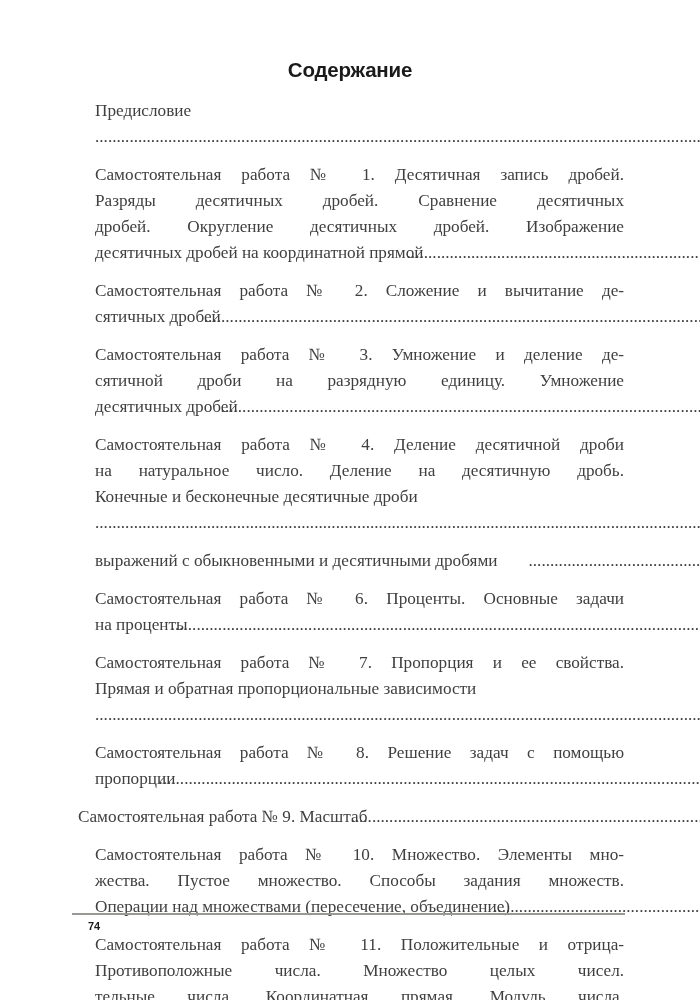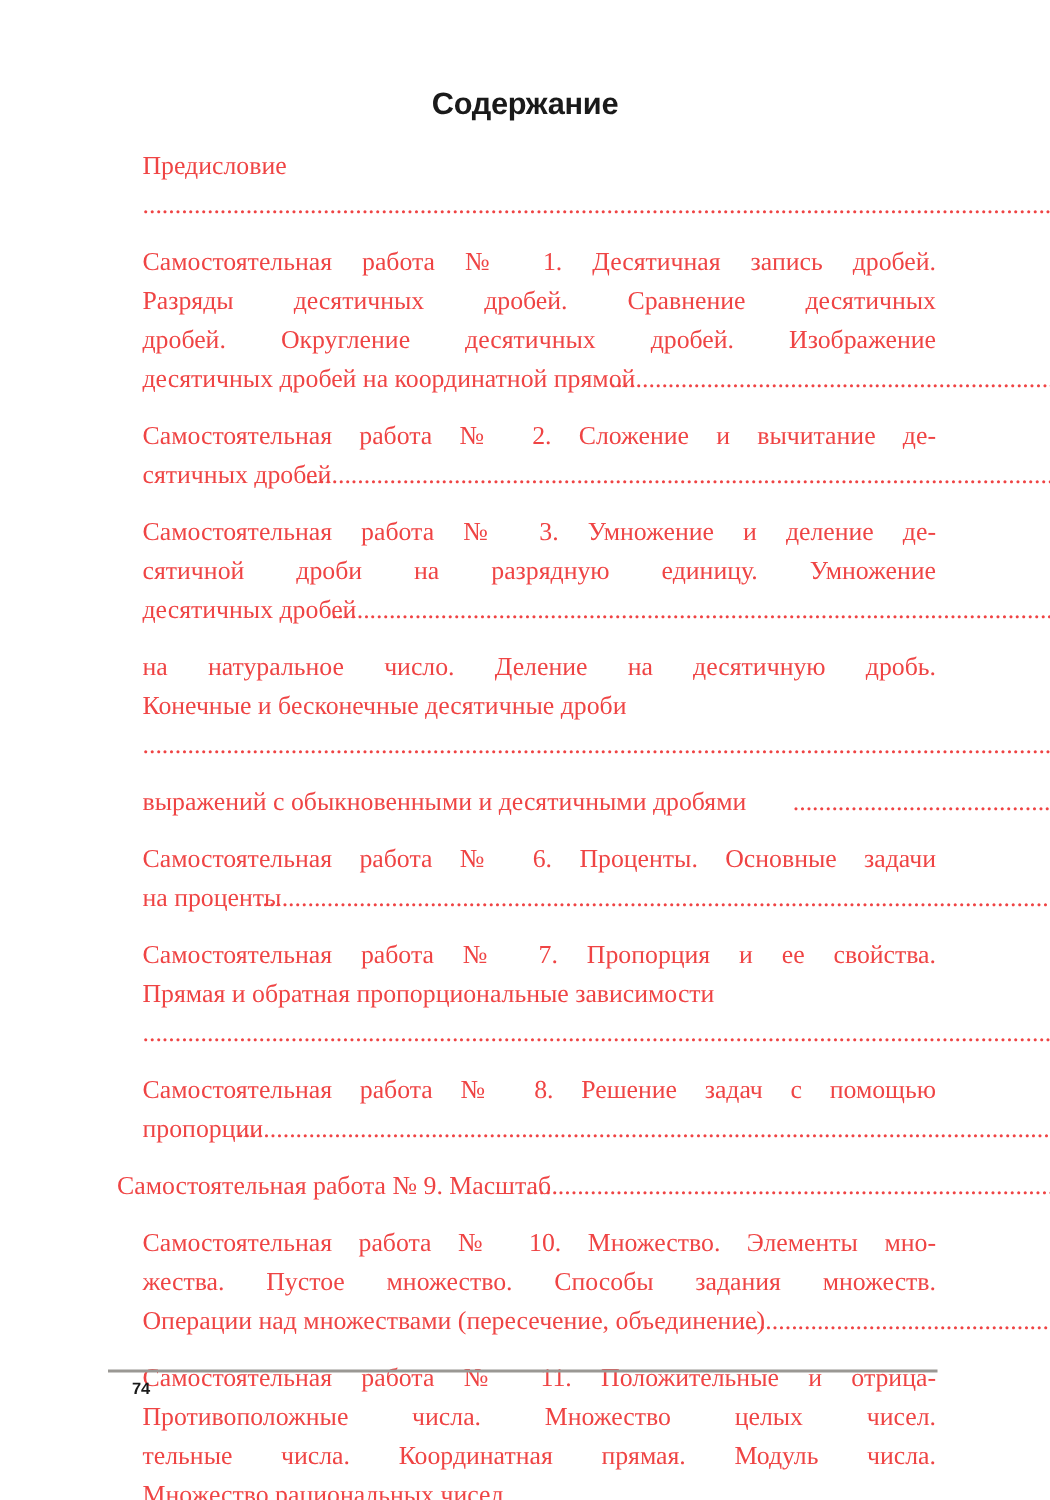--- a/index.html
+++ b/index.html
@@ -49,21 +49,21 @@
 
   .toc-entry {
     position: relative;
     padding-left: 17px;   
     text-indent: -17px;   
     margin-bottom: 12px;
     font-size: 17.2px;
     line-height: 26px;
     text-align: justify;
     text-justify: inter-word;
-    color: #ef4444;
+    color: #404040;
   }
   .toc-entry:last-child {
     margin-bottom: 0;
   }
 
   
   .entry-body {
     text-align: justify;
     text-justify: inter-word;
   }
@@ -158,20 +158,21 @@
           <span class="jline">сятичной дроби на разрядную единицу. Умножение</span>
           <div class="entry-lastline" style="display: flex;">
             <span class="lastwords">десятичных дробей</span>
             <span class="dots">.......................................................................................................................................................................................................</span>
             <span class="pageno">8</span>
           </div>
         </div>
       </div>
       <div class="toc-entry">
         <div class="entry-body">
+          <span class="jline first-line">Самостоятельная работа № 4. Деление десятичной дроби</span>
           <span class="jline">на натуральное число. Деление на десятичную дробь.</span>
           <div class="entry-lastline" style="display: flex; flex-direction: column;">
             <span class="lastwords">Конечные и бесконечные десятичные дроби</span>
             <span class="dots">.......................................................................................................................................................................................................</span>
           </div>
         </div>
       </div>
       <div class="toc-entry">
         <div class="entry-body">
           <div class="entry-lastline" style="display: flex; gap: 48px;">

